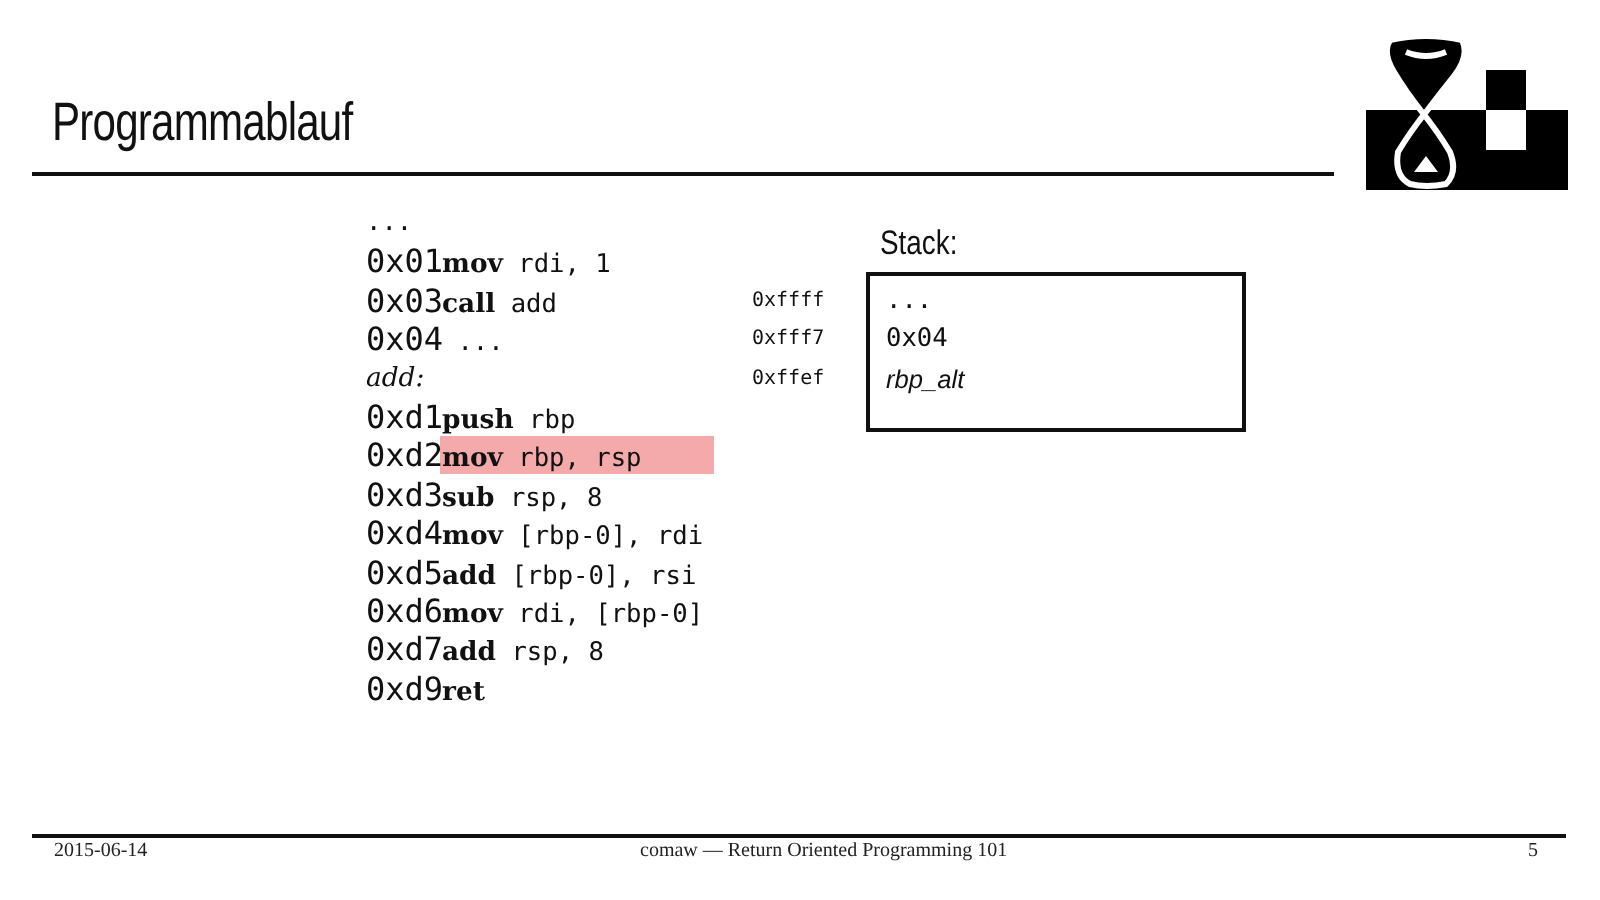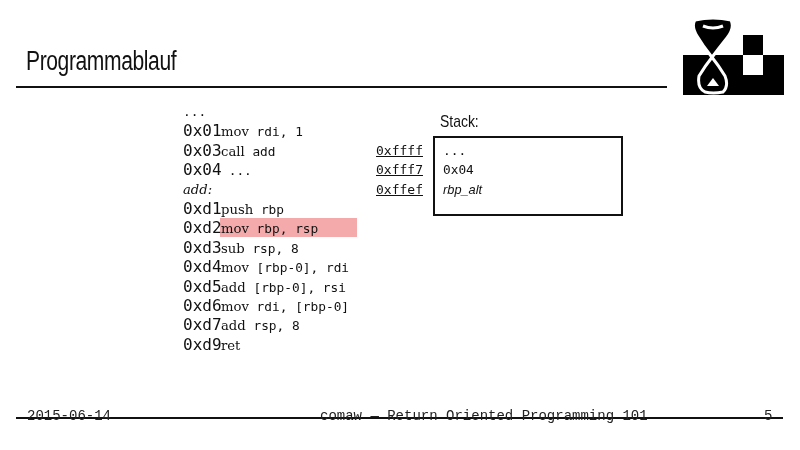--- a/index.html
+++ b/index.html
@@ -3,31 +3,31 @@
 <meta charset="utf-8">
 <style>
   html, body { margin:0; padding:0; }
   body { width:800px; height:450px; background:#ffffff; position:relative; overflow:hidden; font-family:"DejaVu Sans", sans-serif; color:#111; }
   .title { position:absolute; left:26px; top:46px; font-family:"Liberation Sans Narrow","Liberation Sans", sans-serif; font-size:27px; letter-spacing:-0.5px; transform:scaleX(0.78); transform-origin:left top; color:#111; }
   .title-rule { position:absolute; left:16px; top:86px; width:651px; height:2px; background:#111; }
   .logo { position:absolute; left:683px; top:18px; width:101px; height:78px; }
   .code { position:absolute; left:183px; top:102px; font-family:"DejaVu Serif", serif; font-size:13.2px; line-height:19.4px; }
   .code-line { position:relative; height:19.4px; white-space:pre; }
   .addr { font-family:"DejaVu Sans Mono", monospace; font-size:16px; display:inline-block; width:38px; }
-  .kw { font-weight:normal; font-family:"DejaVu Serif", serif; }
+  .kw { font-weight:bold; font-family:"DejaVu Serif", serif; }
   .arg { font-family:"DejaVu Sans Mono", monospace; font-size:12.8px; }
   .label-it { font-style:italic; }
   .hl { position:absolute; left:37px; top:0px; width:137px; height:19px; background:#f4aaaa; z-index:-1; }
   .stack-title { position:absolute; left:440px; top:112px; font-family:"Liberation Sans", sans-serif; font-size:17px; transform:scaleX(0.82); transform-origin:left top; }
-  .stack-addrs { position:absolute; left:376px; top:141px; font-family:"DejaVu Sans Mono", monospace; font-size:13px; line-height:19.4px; text-align:right;text-decoration:underline; }
+  .stack-addrs { position:absolute; left:376px; top:141px; font-family:"DejaVu Sans Mono", monospace; font-size:10px; line-height:19.4px; text-align:right; }
   .stack-box { position:absolute; left:433px; top:136px; width:186px; height:76px; border:2px solid #111; }
   .stack-vals { position:absolute; left:8px; top:3px; font-family:"DejaVu Sans Mono", monospace; font-size:12.8px; line-height:19.4px; }
   .it { font-style:italic; font-family:Liberation Sans, sans-serif; }
   .foot-rule { position:absolute; left:16px; top:417px; width:767px; height:2px; background:#111; }
-  .foot { position:absolute; top:408px; font-family:Liberation Mono, monospace; font-size:14px; color:#222; }
+  .foot { position:absolute; top:420px; font-family:Liberation Serif, serif; font-size:10px; color:#222; }
   .foot-date { left:27px; }
   .foot-center { left:320px; }
   .foot-page { left:764px; }
 </style>
 </head>
 <body>
 
 <div class="title">Programmablauf</div>
 <div class="title-rule"></div>
 

